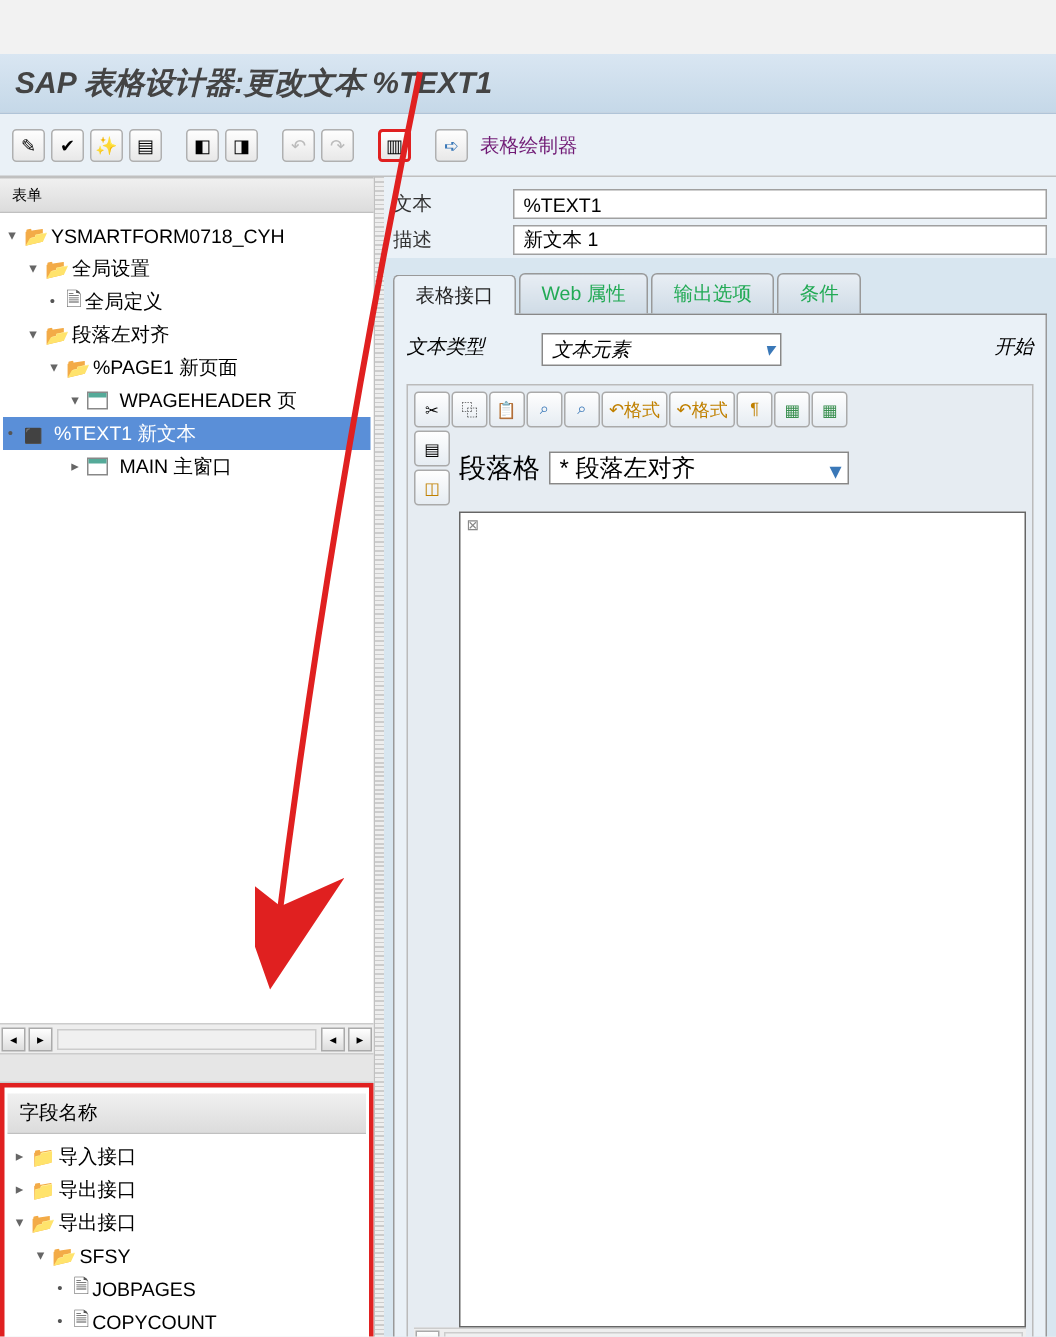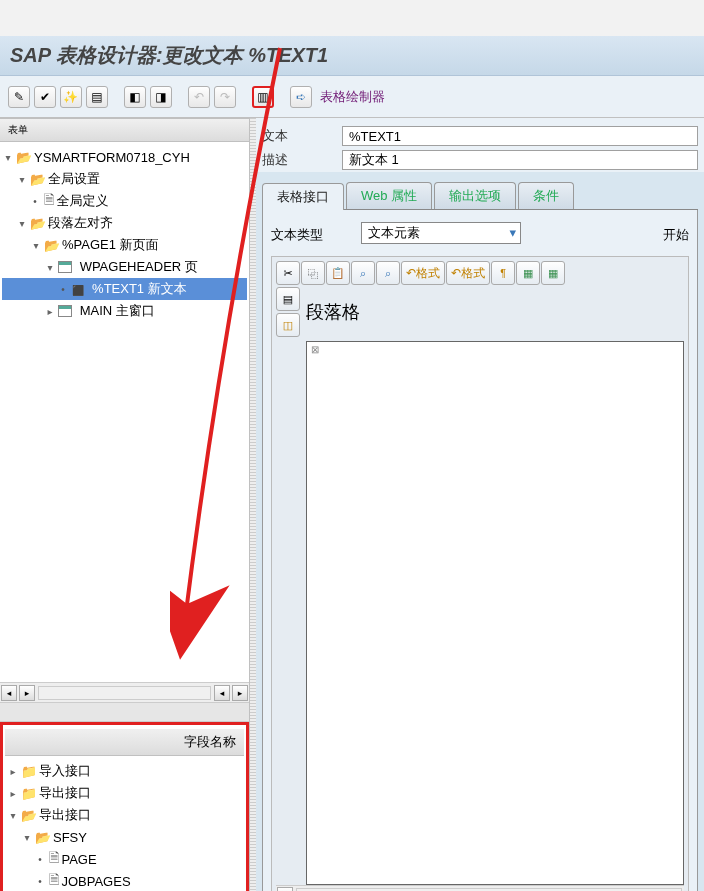--- a/index.html
+++ b/index.html
@@ -20,36 +20,36 @@
   .folder-closed::before { content:"📁"; font-size:13px; }
   .folder-open::before { content:"📂"; font-size:13px; }
   .doc-icon::before { content:"🗎"; font-size:13px; color:#555; }
   .win-icon { width:14px; height:12px; background:#fff; border:1px solid #888; display:inline-block; position:relative; }
   .win-icon::after { content:""; position:absolute; top:0;left:0;right:0;height:3px; background:#5a9; }
   .text-icon::before { content:"⬛"; color:#f0c040; font-size:10px; }
   .selected { background:#5a8fd8; color:#fff; }
   .indent-1 { padding-left: 14px; }
   .indent-2 { padding-left: 28px; }
   .indent-3 { padding-left: 42px; }
-  .indent-4 { padding-left: 56px; }
+  .indent-4 { }
   .tree-scroll { height:20px; background:#eee; border-top:1px solid #ccc; display:flex; align-items:center; }
   .scroll-btn { width:16px; height:16px; border:1px solid #aaa; background:linear-gradient(#fff,#ddd); margin:0 1px; font-size:9px; display:flex; align-items:center; justify-content:center; }
   .scroll-track { flex:1; height:14px; background:#f0f0f0; border:1px solid #ccc; margin:0 2px; position:relative; }
   .mid-gap { height:20px; background:#e6e6e6; border-top:1px solid #ccc; border-bottom:1px solid #ccc; }
   .tree2 { background:#fff; padding:4px 2px; font-size:13px; flex:1; overflow:hidden; border:3px solid #e02020; }
-  .tree2-header { background: linear-gradient(#f0f0f0,#dcdcdc); padding: 4px 8px; font-size: 13px; border-bottom: 1px solid #c0c0c0; text-align: right; }
+  .tree2-header { background: linear-gradient(#f0f0f0,#dcdcdc); padding: 4px 8px; font-size: 13px; border-bottom: 1px solid #c0c0c0; }
   .right-pane { flex:1; background:#d8e6f0; display:flex; flex-direction:column; overflow:hidden; }
   .form-row { display:flex; align-items:center; padding:2px 6px; font-size:13px; }
   .form-label { width:80px; color:#333; }
   .form-input { flex:1; border:1px solid #a0a0a0; background:#fff; padding:2px 6px; font-size:13px; height:20px; }
   .tabstrip { display:flex; margin:10px 6px 0 6px; border-bottom:1px solid #888; font-size:13px; }
   .tab { padding:4px 14px; background:linear-gradient(#e8eef4,#cfdbe6); border:1px solid #999; border-bottom:none; margin-right:2px; border-radius:4px 4px 0 0; cursor:pointer; color:#2a5; font-weight:normal; }
   .tab.active { background:#eaf1f7; color:#222; position:relative; top:1px; }
   .tab-panel { background:#eaf1f7; border:1px solid #999; border-top:none; margin:0 6px 6px 6px; padding:12px 8px; flex:1; display:flex; flex-direction:column; }
-  .field-row { display:flex; align-items:flex-end; gap:10px; margin-bottom:12px; font-size:13px; }
+  .field-row { display:flex; align-items:flex-start; gap:10px; margin-bottom:12px; font-size:13px;font-style:italic; }
   .combo { border:1px solid #888; background:#fff; padding:2px 22px 2px 6px; position:relative; min-width:160px; height:22px; display:flex; align-items:center; }
   .combo::after { content:"▾"; position:absolute; right:4px; top:2px; color:#3a78b8; }
   .editor-toolbar { display:flex; gap:1px; margin-bottom:2px; flex-wrap:wrap; }
   .ed-btn { height:24px; min-width:24px; border:1px solid #aaa; border-radius:3px; background:linear-gradient(#fefefe,#e6ecf2); display:inline-flex; align-items:center; justify-content:center; font-size:11px; cursor:pointer; padding:0 4px; }
   .ed-btn.fmt { color:#c08000; font-size:12px; }
   .editor-row2 { display:flex; align-items:center; gap:6px; margin-bottom:4px; }
   .side-btns { display:flex; flex-direction:column; gap:2px; }
   .side-btn { width:24px; height:24px; border:1px solid #aaa; border-radius:3px; background:linear-gradient(#fefefe,#e6ecf2); display:flex; align-items:center; justify-content:center; font-size:11px; }
   .editor-body { flex:1; display:flex; }
   .editor-area { flex:1; border:1px solid #666; background:#fff; margin-left:30px; position:relative; }
@@ -143,25 +143,20 @@
             <span>导出接口</span>
           </div>
       <div class="tree-row indent-1">
             <span class="toggle">▾</span>
             <span class="folder-icon folder-open"></span>
             <span>SFSY</span>
           </div>
       <div class="tree-row indent-2">
             <span class="toggle dot"></span>
             <span class="doc-icon"></span>
-            <span>PAGE</span>
-          </div>
-      <div class="tree-row indent-2">
-            <span class="toggle dot"></span>
-            <span class="doc-icon"></span>
             <span>JOBPAGES</span>
           </div>
       <div class="tree-row indent-2">
             <span class="toggle dot"></span>
             <span class="doc-icon"></span>
             <span>COPYCOUNT</span>
           </div>
      </div>
     </div>
   </div>
@@ -209,20 +204,23 @@
           <span class="ed-btn" style="color:#c08000">¶</span>
           <span class="ed-btn" style="color:#3a9050">▦</span>
           <span class="ed-btn" style="color:#3a9050">▦</span>
         </div>
         <div class="editor-row2">
           <div class="side-btns">
             <span class="side-btn">▤</span>
             <span class="side-btn" style="color:#c08000">◫</span>
           </div>
           <span style="font-size:18px">段落格</span>
+          <div class="combo" style="min-width:200px">
+              <span>* 段落左对齐</span>
+            </div>
         </div>
         <div class="editor-body">
           <div class="editor-area">
               <span style="position:absolute;left:4px;top:2px;color:#888;font-size:10px">⊠</span>
             </div>
         </div>
         <div class="bottom-scroll">
           <span class="scroll-btn">◂</span>
           <div class="scroll-track"></div>
         </div>

